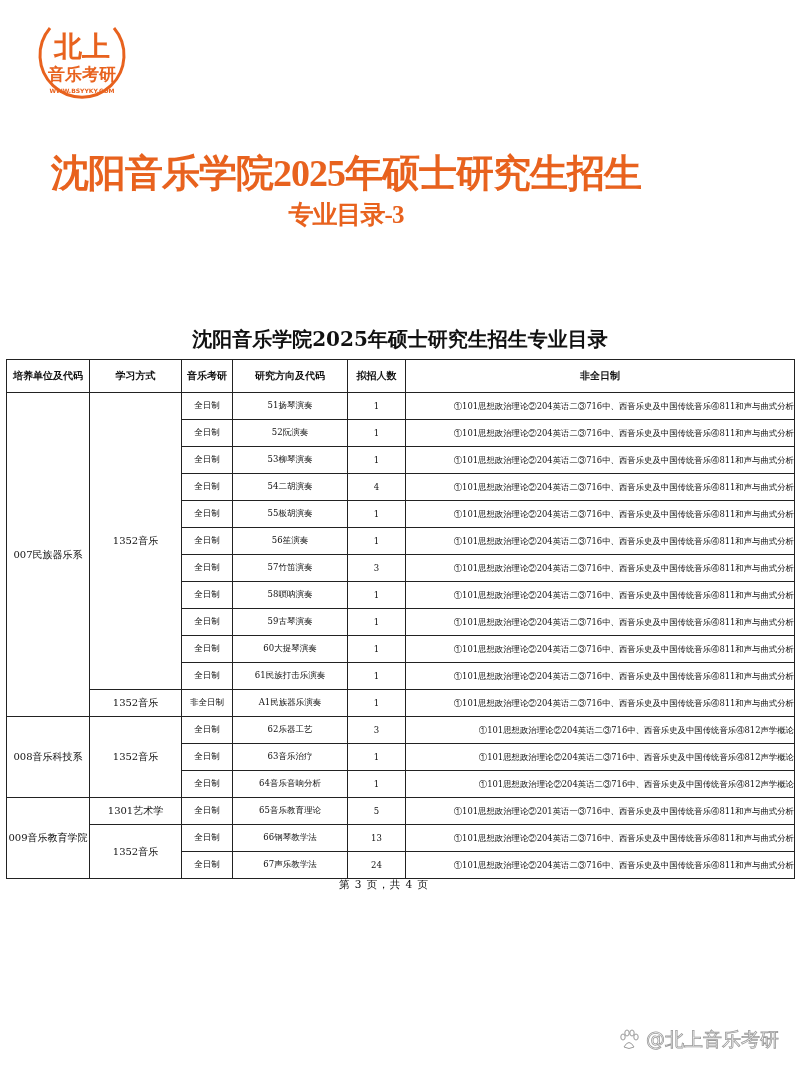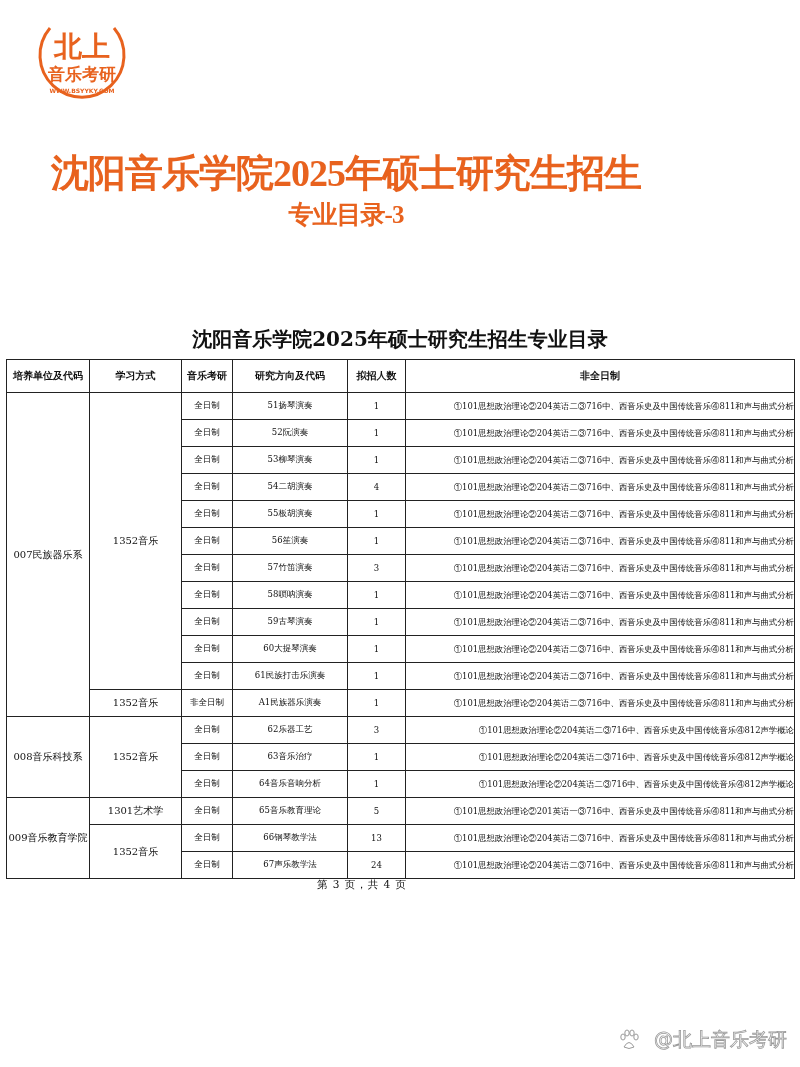--- a/index.html
+++ b/index.html
@@ -7,22 +7,22 @@
   .logo{position:absolute;left:32px;top:10px;width:100px;height:92px;}
   .hero-title{position:absolute;left:0;width:692px;text-align:center;color:#e8621e;font-family:Liberation Serif, serif;font-weight:bold;letter-spacing:-1px;}
   .hero1{top:148px;font-size:38px;}
   .hero2{top:198px;font-size:25px;}
   .tbl-title{position:absolute;top:326px;left:0;width:800px;text-align:center;font-size:20px;font-weight:bold;font-family:"DejaVu Serif",serif;}
   table{position:absolute;left:6px;top:359px;width:789px;border-collapse:collapse;table-layout:fixed;font-size:8.5px;}
   th,td{border:1.2px solid #222;text-align:center;padding:0;height:26px;}
   th{height:32px;font-weight:bold;font-size:10px;}
   td.exam{text-align:right;padding-left:3px;white-space:nowrap;overflow:hidden;font-size:8.4px;}
   td.unit,td.major{font-size:10px;}
-  .pager{position:absolute;top:878px;left:0;width:724px;text-align:center;font-size:10.5px;letter-spacing:1px;}
-  .watermark{position:absolute;top:1027px;left:618px;font-size:19px;color:#fff;font-family:"DejaVu Sans",sans-serif;-webkit-text-stroke:0.8px #9a9a9a;display:flex;align-items:center;gap:14px;}
+  .pager{position:absolute;top:878px;left:0;width:724px;text-align:center;font-size:10.5px;letter-spacing:1px;padding-left:22px;}
+  .watermark{position:absolute;top:1027px;left:618px;font-size:19px;color:#fff;font-family:"DejaVu Sans",sans-serif;-webkit-text-stroke:0.8px #9a9a9a;display:flex;align-items:center;gap:6px;}
   .paw{width:22px;height:22px;}
 </style>
 </head>
 <body>
 
 <div class="logo">
   <svg width="100" height="92" viewBox="0 0 100 92">
     <path d="M18 18 A42 42 0 1 0 82 18" fill="none" stroke="#e8621e" stroke-width="3"></path>
     <text x="50" y="46" text-anchor="middle" font-family="DejaVu Sans, sans-serif" font-weight="bold" font-size="28" fill="#e8621e">北上</text>
     <text x="50" y="70" text-anchor="middle" font-family="DejaVu Sans, sans-serif" font-weight="bold" font-size="17" fill="#e8621e">音乐考研</text>

